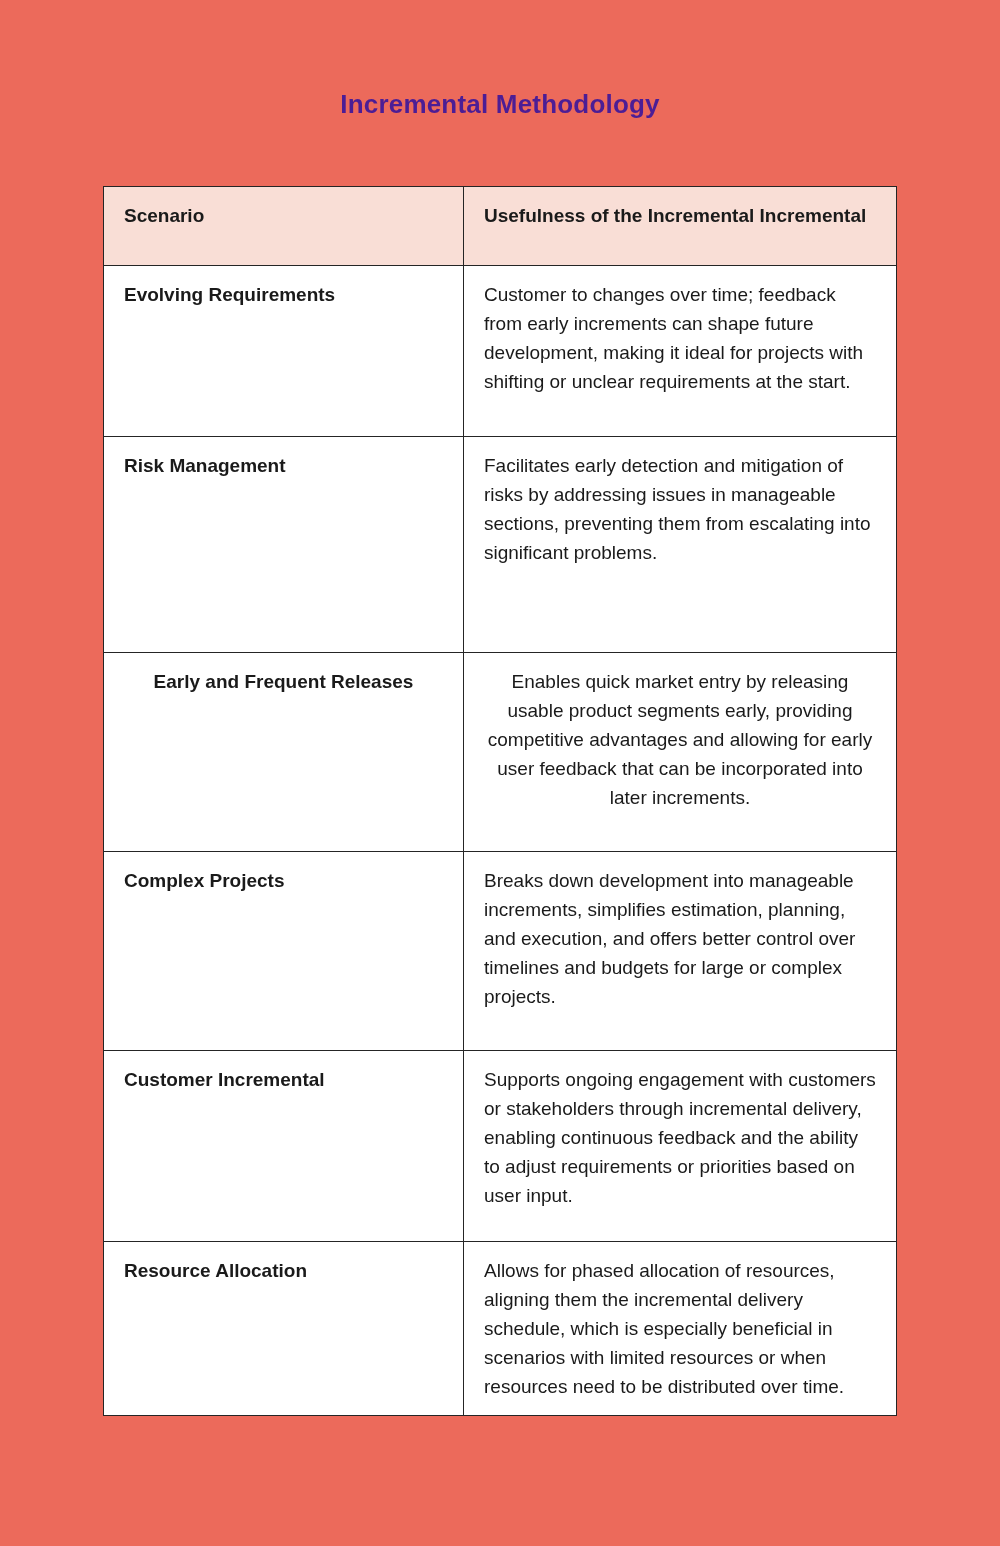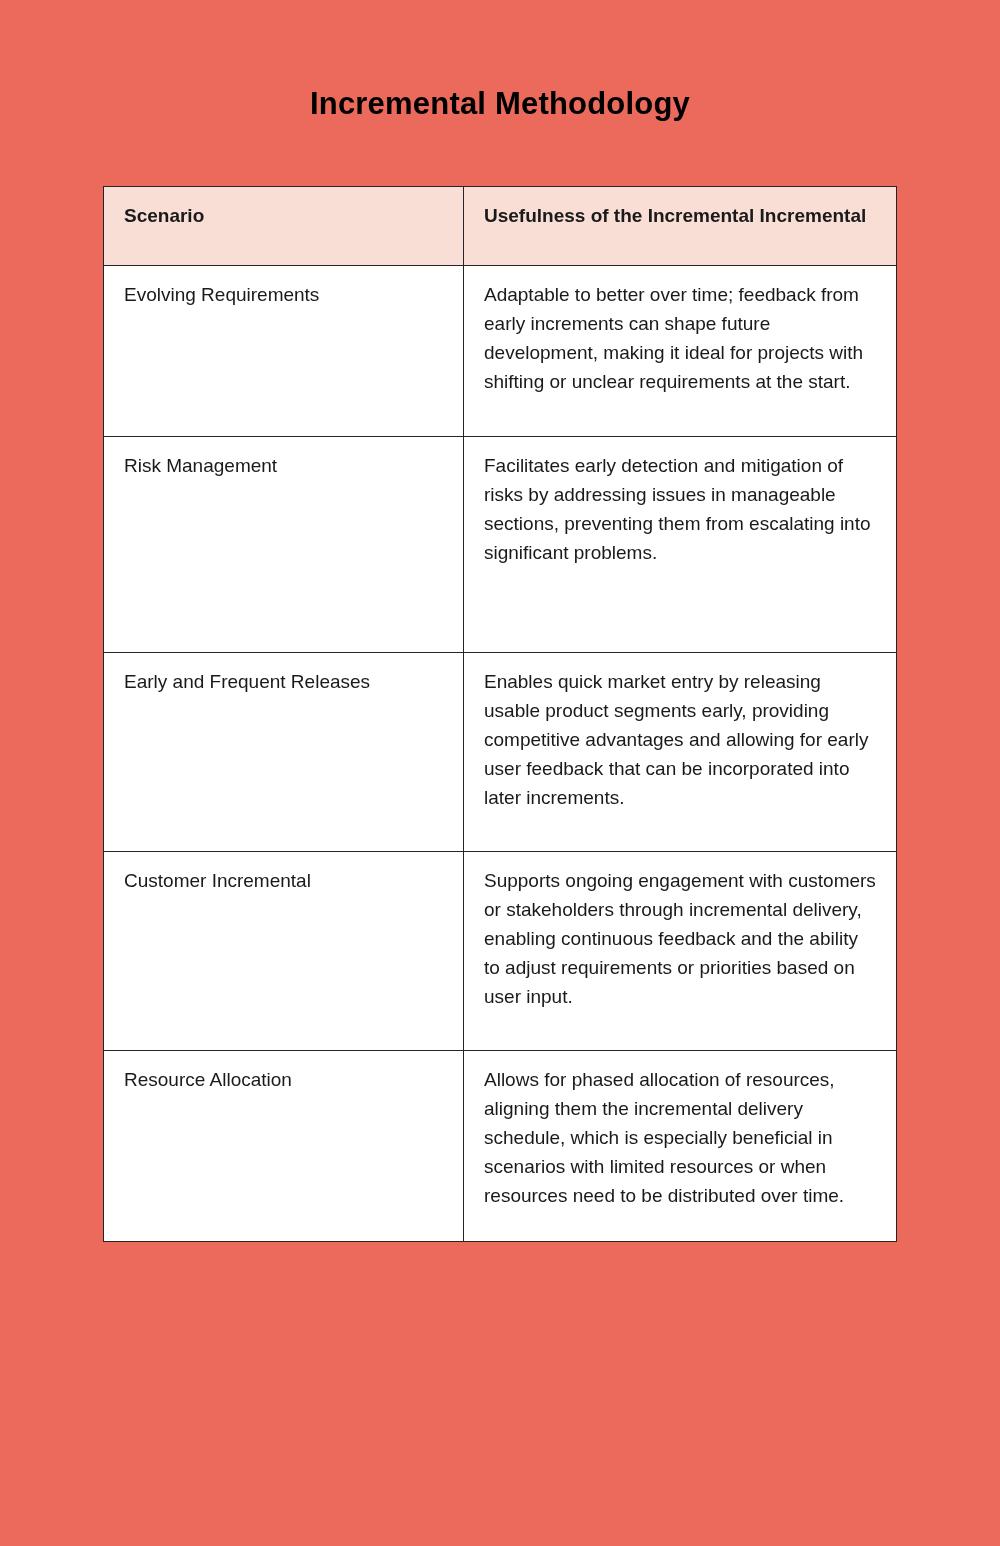--- a/index.html
+++ b/index.html
@@ -13,22 +13,22 @@
     position: relative;
   }
   .page {
     width: 1000px;
     height: 1546px;
     overflow: hidden;
   }
   h1.page-title {
     margin-top: 84px;
     text-align: center;
-    color: #000000;
-    font-size: 31px;
+    color: #4c1d95;
+    font-size: 26px;
     font-weight: 700;
     letter-spacing: 0.2px;
     line-height: 40px;
   }
   table.info-table {
     width: 793px;
     margin: 62px auto 0 auto;
     border-collapse: collapse;
     background: #FFFFFF;
     table-layout: fixed;
@@ -45,25 +45,25 @@
     word-wrap: break-word;
   }
   table.info-table th {
     background: #F9DED6;
     font-weight: 700;
     height: 79px;
     padding-top: 14px;
   }
   col.col-scenario { width: 360px; }
   col.col-usefulness { width: 433px; }
-  td.cell-scenario { font-weight: 400; }
+  td.cell-scenario { font-weight: 700; }
   td.cell-usefulness { font-weight: 400; }
   tbody tr:nth-child(1) td { height: 171px; }
   tbody tr:nth-child(2) td { height: 216px; }
-  tbody tr:nth-child(3) td { height: 199px; }
+  tbody tr:nth-child(3) td { height: 199px; text-align: center; }
   tbody tr:nth-child(4) td { height: 199px; }
   tbody tr:nth-child(5) td { height: 191px; }
   tbody tr:nth-child(6) td { height: 167px; }
 </style>
 </head>
 <body>
 
 <div class="page">
 
   <h1 class="page-title">Incremental Methodology</h1>
@@ -75,29 +75,33 @@
     </colgroup>
     <thead>
       <tr>
         <th>Scenario</th>
         <th>Usefulness of the Incremental Incremental</th>
       </tr>
     </thead>
     <tbody>
       <tr>
         <td class="cell-scenario">Evolving Requirements</td>
-        <td class="cell-usefulness">Adaptable to better over time; feedback from early increments can shape future development, making it ideal for projects with shifting or unclear requirements at the start.</td>
+        <td class="cell-usefulness">Customer to changes over time; feedback from early increments can shape future development, making it ideal for projects with shifting or unclear requirements at the start.</td>
       </tr>
       <tr>
         <td class="cell-scenario">Risk Management</td>
         <td class="cell-usefulness">Facilitates early detection and mitigation of risks by addressing issues in manageable sections, preventing them from escalating into significant problems.</td>
       </tr>
       <tr>
         <td class="cell-scenario">Early and Frequent Releases</td>
         <td class="cell-usefulness">Enables quick market entry by releasing usable product segments early, providing competitive advantages and allowing for early user feedback that can be incorporated into later increments.</td>
+      </tr>
+      <tr>
+        <td class="cell-scenario">Complex Projects</td>
+        <td class="cell-usefulness">Breaks down development into manageable increments, simplifies estimation, planning, and execution, and offers better control over timelines and budgets for large or complex projects.</td>
       </tr>
       <tr>
         <td class="cell-scenario">Customer Incremental</td>
         <td class="cell-usefulness">Supports ongoing engagement with customers or stakeholders through incremental delivery, enabling continuous feedback and the ability to adjust requirements or priorities based on user input.</td>
       </tr>
       <tr>
         <td class="cell-scenario">Resource Allocation</td>
         <td class="cell-usefulness">Allows for phased allocation of resources, aligning them the incremental delivery schedule, which is especially beneficial in scenarios with limited resources or when resources need to be distributed over time.</td>
       </tr>
     </tbody>

